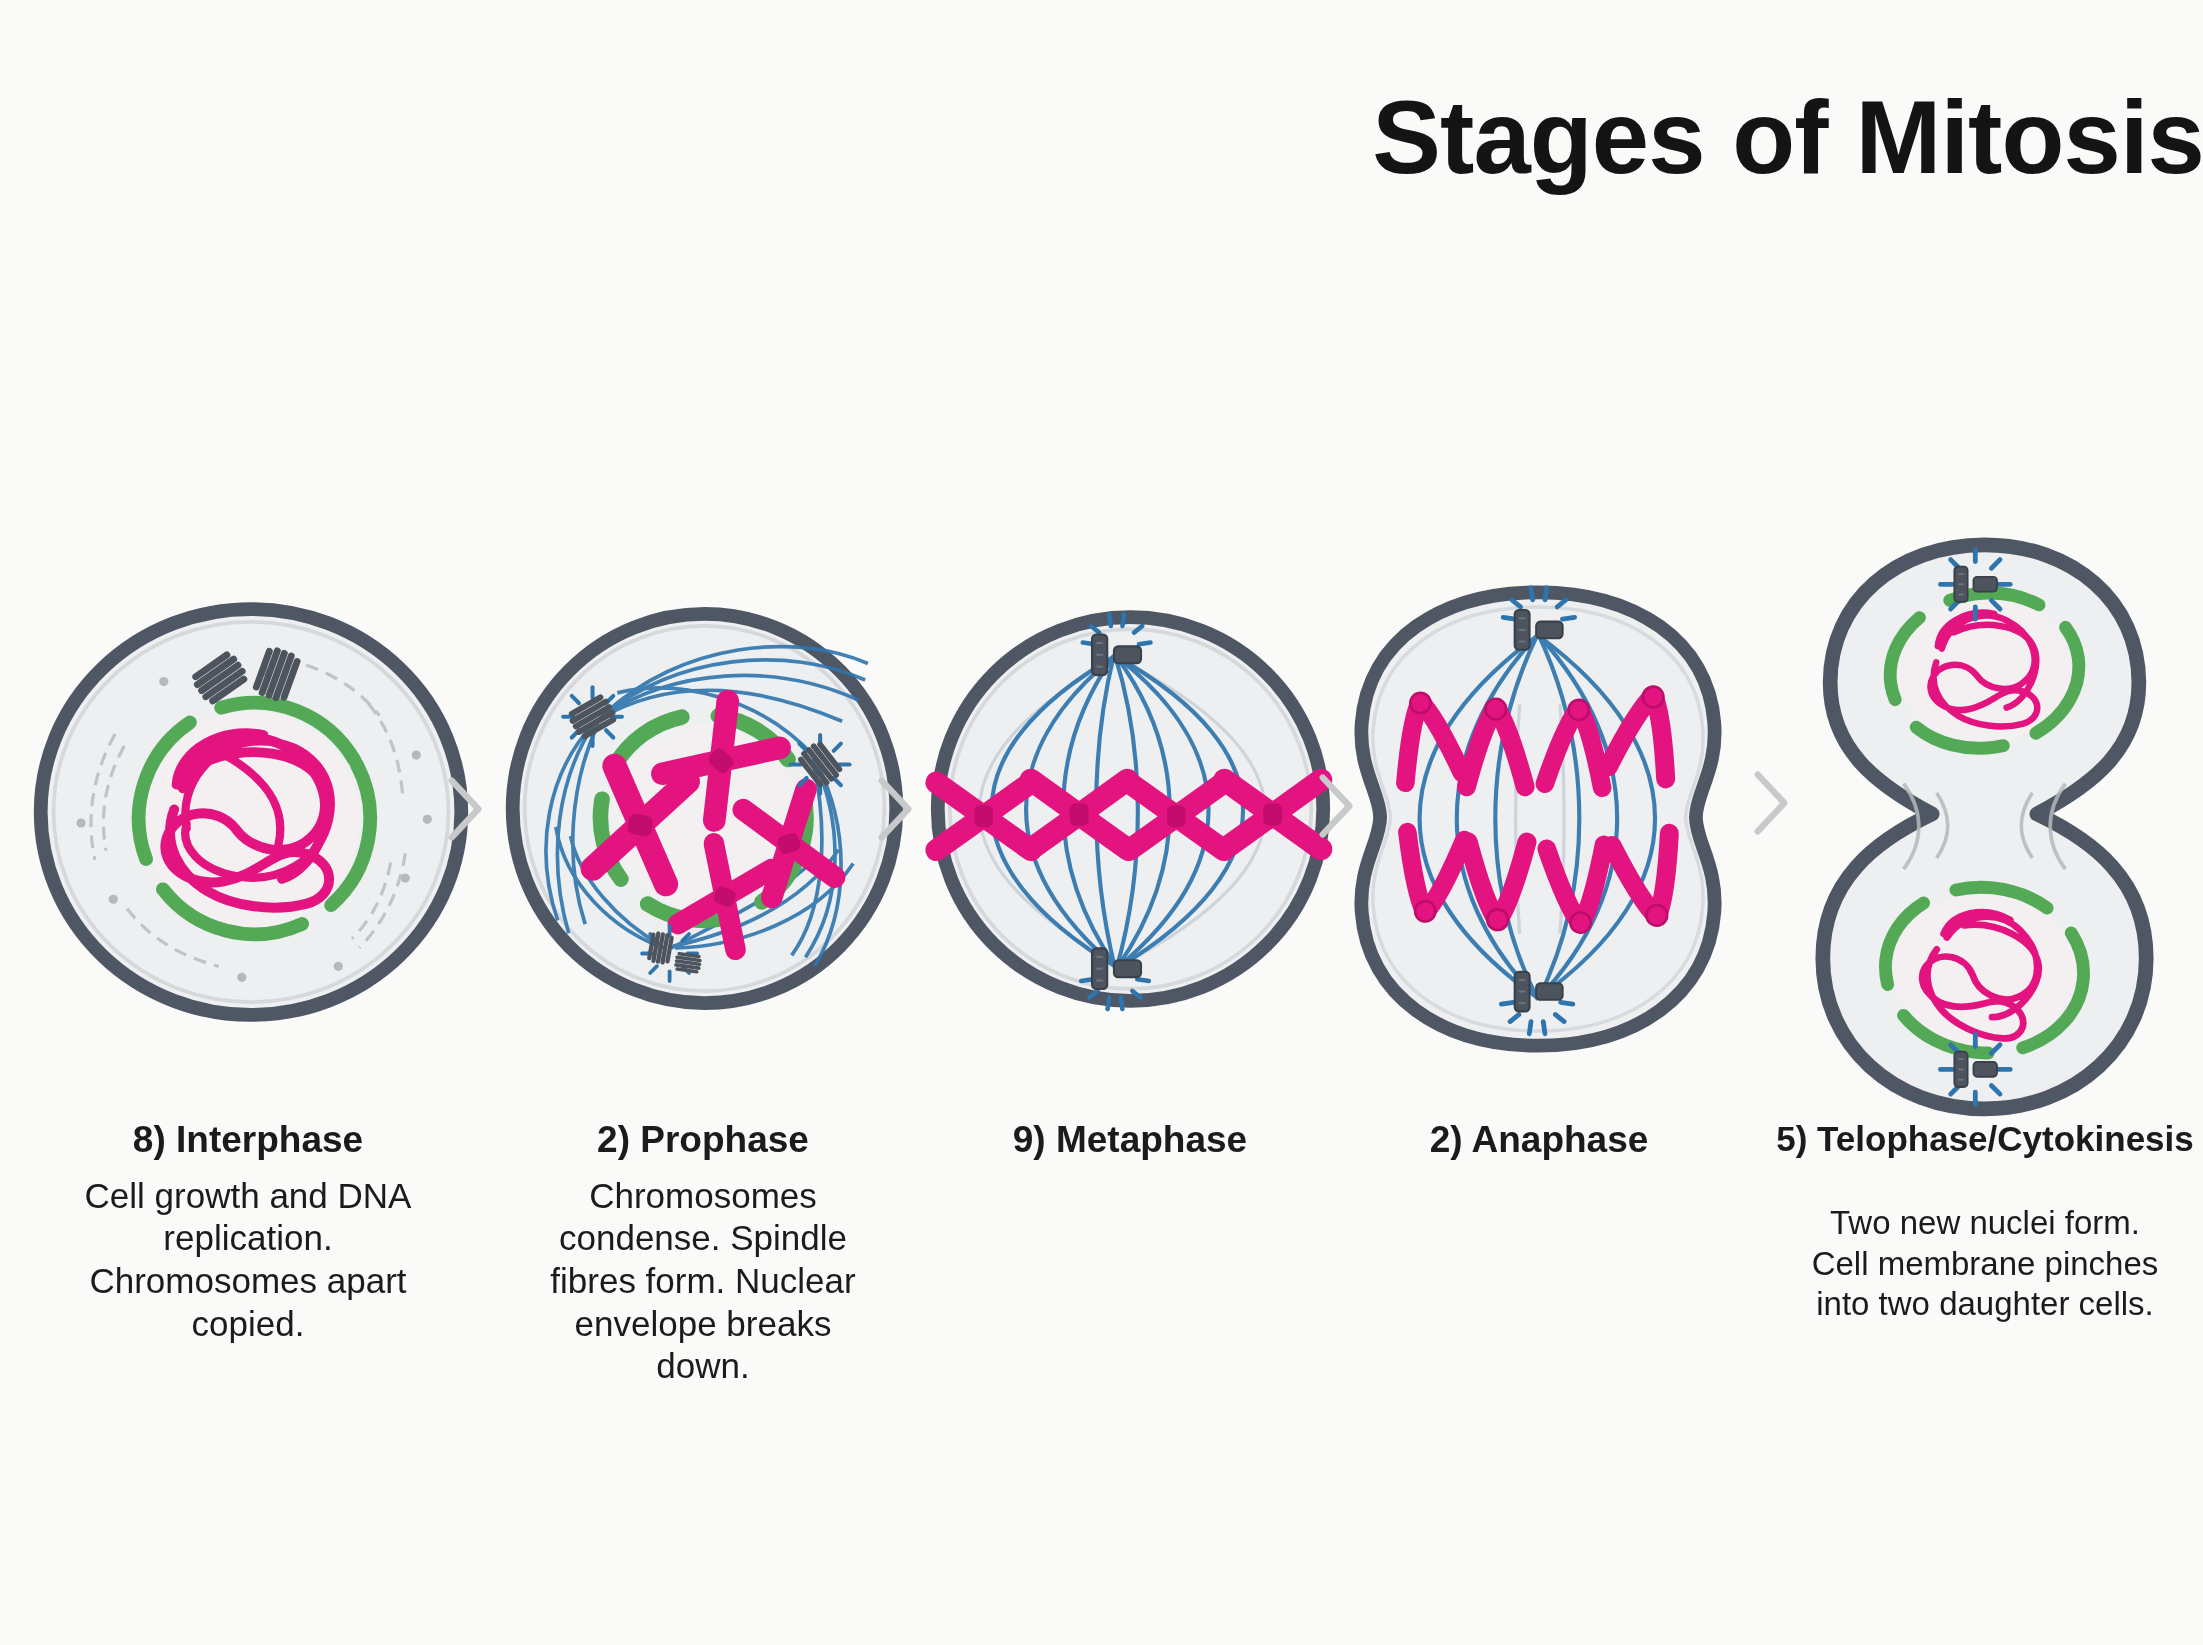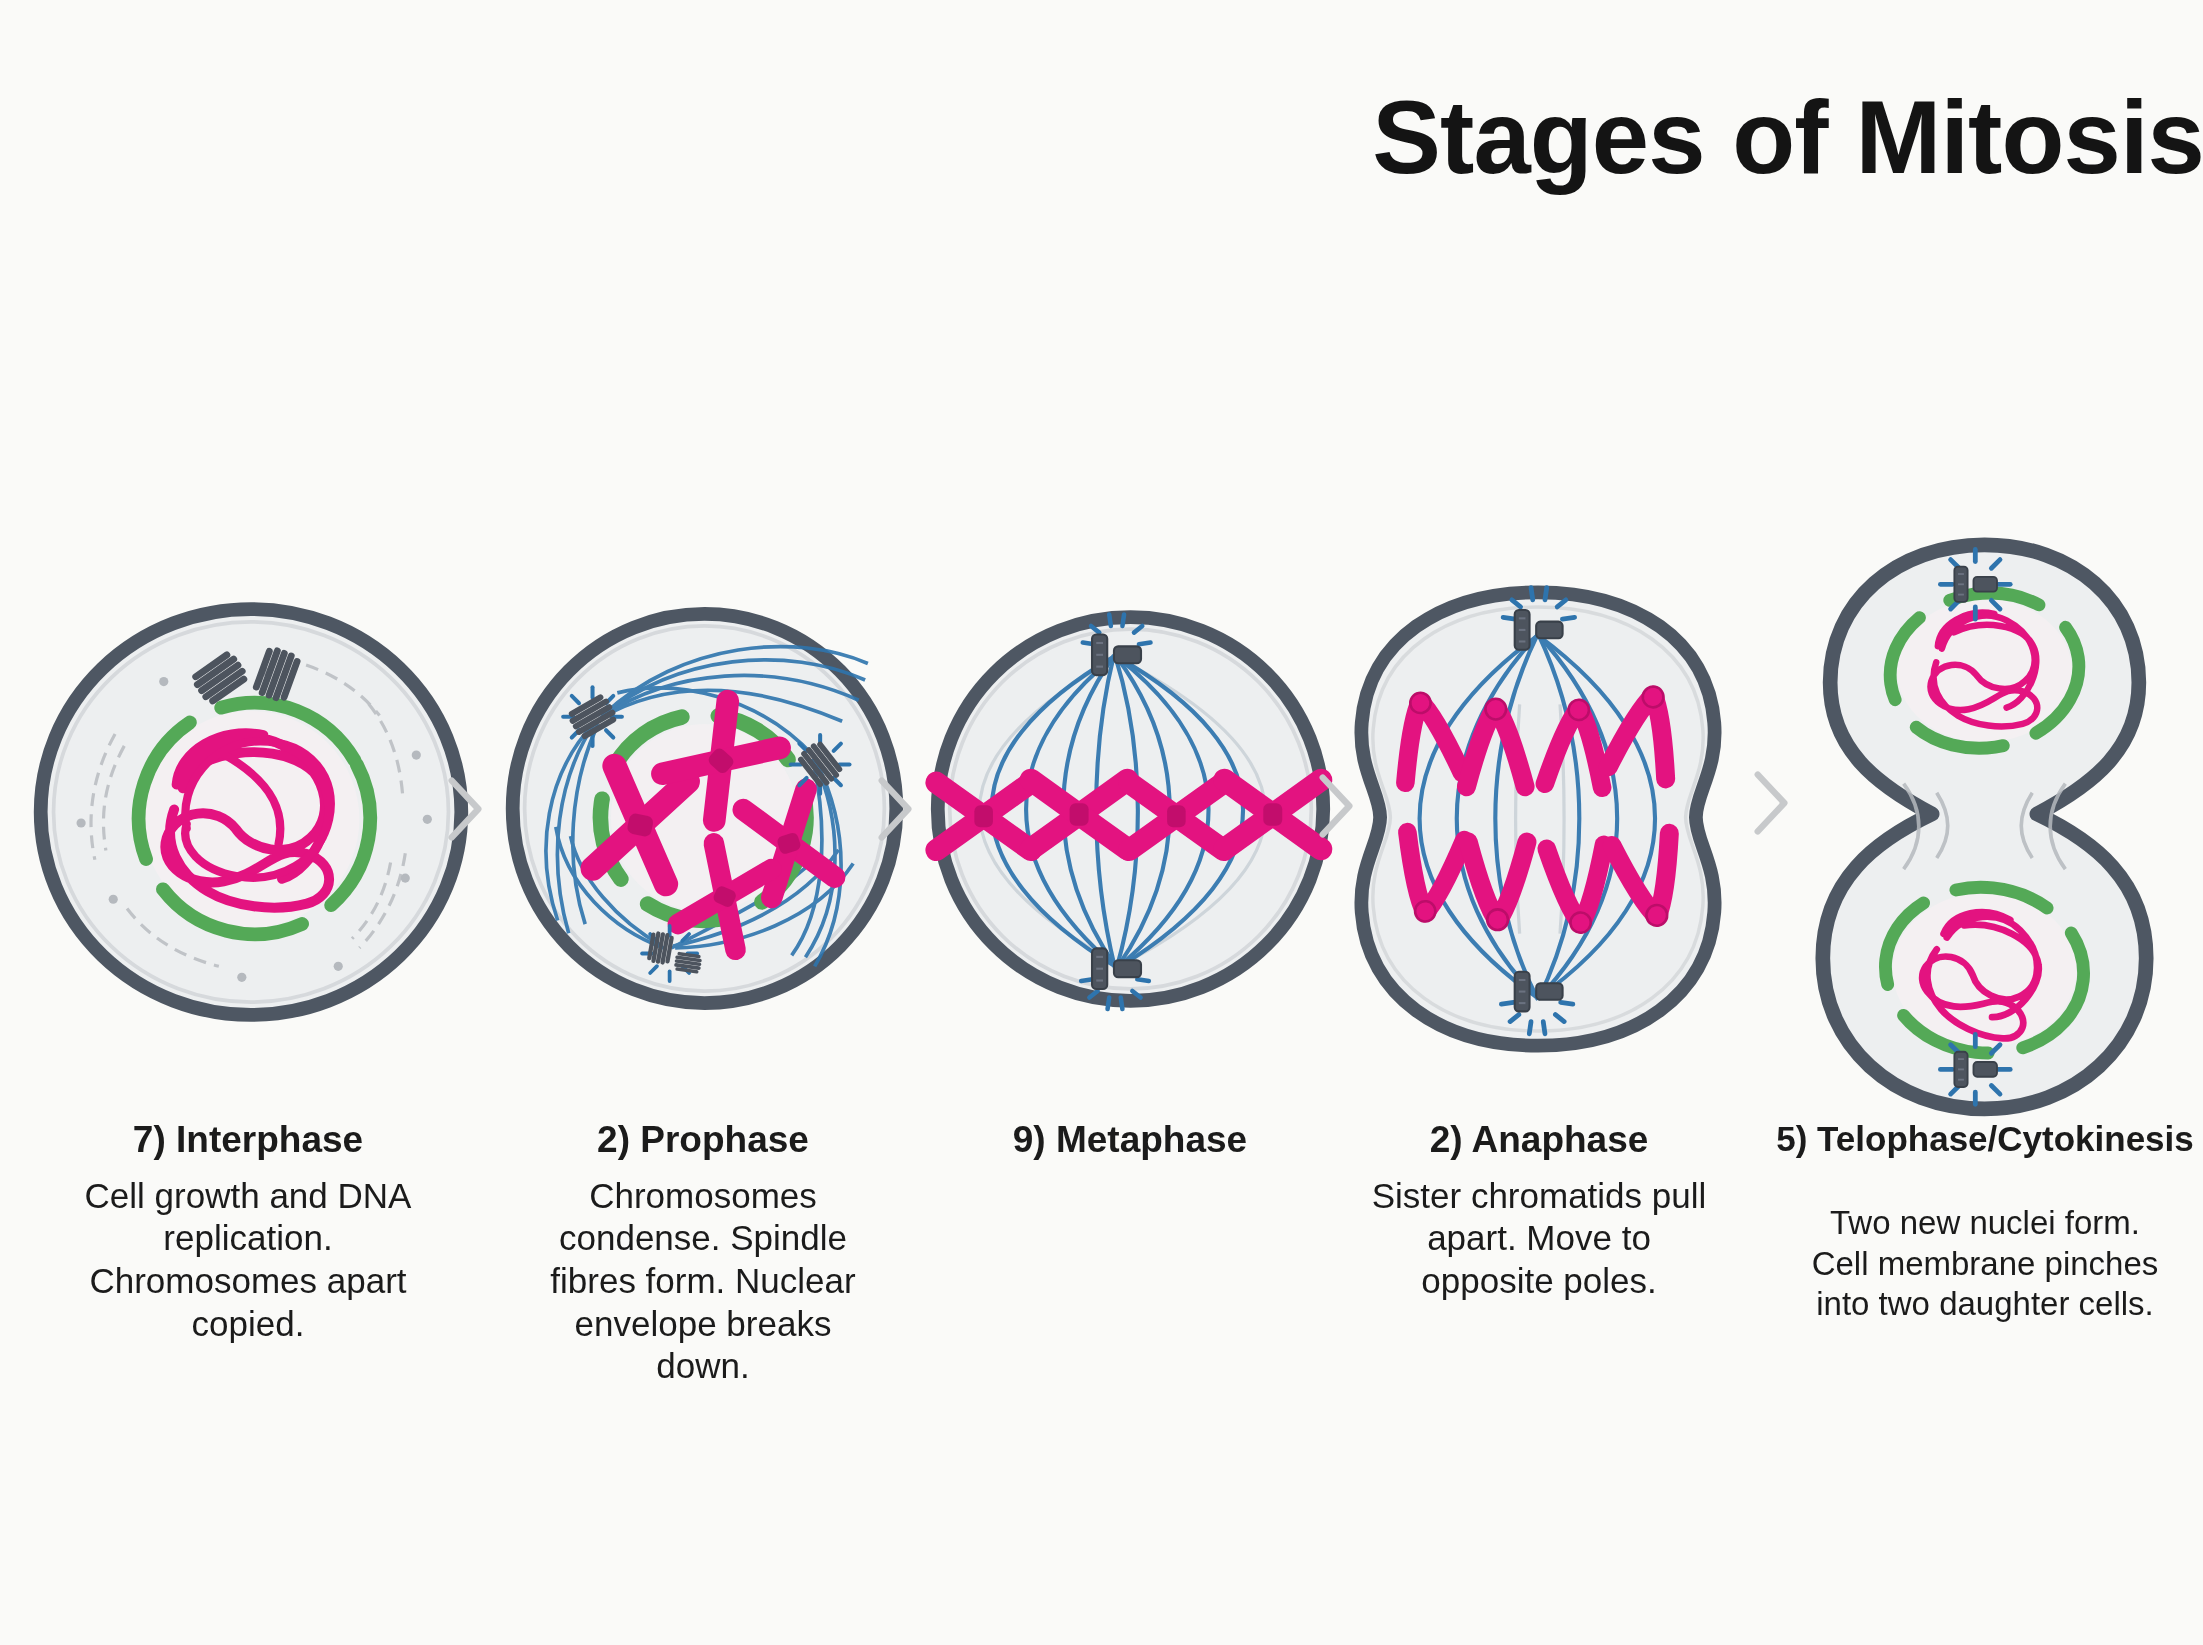--- a/index.html
+++ b/index.html
@@ -258,42 +258,39 @@
     <polyline points="5,5 34,36 5,67" fill="none" stroke="var(--arrow-gray,#c7c9cb)" stroke-width="7" stroke-linecap="round" stroke-linejoin="round"></polyline>
   </svg>
   <svg class="arrow" style="left:1318px;top:773px" width="37" height="66" viewBox="0 0 40 72">
     <polyline points="5,5 34,36 5,67" fill="none" stroke="var(--arrow-gray,#c7c9cb)" stroke-width="7" stroke-linecap="round" stroke-linejoin="round"></polyline>
   </svg>
   <svg class="arrow" style="left:1753px;top:770px" width="37" height="66" viewBox="0 0 40 72">
     <polyline points="5,5 34,36 5,67" fill="none" stroke="var(--arrow-gray,#c7c9cb)" stroke-width="7" stroke-linecap="round" stroke-linejoin="round"></polyline>
   </svg>
 
   <div class="stage-label s1" style="left:37px;width:422px">
-    <div class="stage-heading">7) Interphase</div>
+    <div class="stage-heading">8) Interphase</div>
     <div class="stage-desc">Cell growth and DNA
 replication.
 Chromosomes apart
 copied.</div>
   </div>
   <div class="stage-label s2" style="left:492px;width:422px">
     <div class="stage-heading">2) Prophase</div>
     <div class="stage-desc">Chromosomes
 condense. Spindle
 fibres form. Nuclear
 envelope breaks
 down.</div>
   </div>
   <div class="stage-label s3" style="left:919px;width:422px">
     <div class="stage-heading">9) Metaphase</div>
   </div>
   <div class="stage-label s4" style="left:1328px;width:422px">
     <div class="stage-heading">2) Anaphase</div>
-    <div class="stage-desc">Sister chromatids pull
-apart. Move to
-opposite poles.</div>
   </div>
   <div class="stage-label s5" style="left:1746px;width:478px">
     <div class="stage-heading">5) Telophase/Cytokinesis</div>
     <div class="stage-desc">Two new nuclei form.
 Cell membrane pinches
 into two daughter cells.</div>
   </div>
 
 </div>
 

